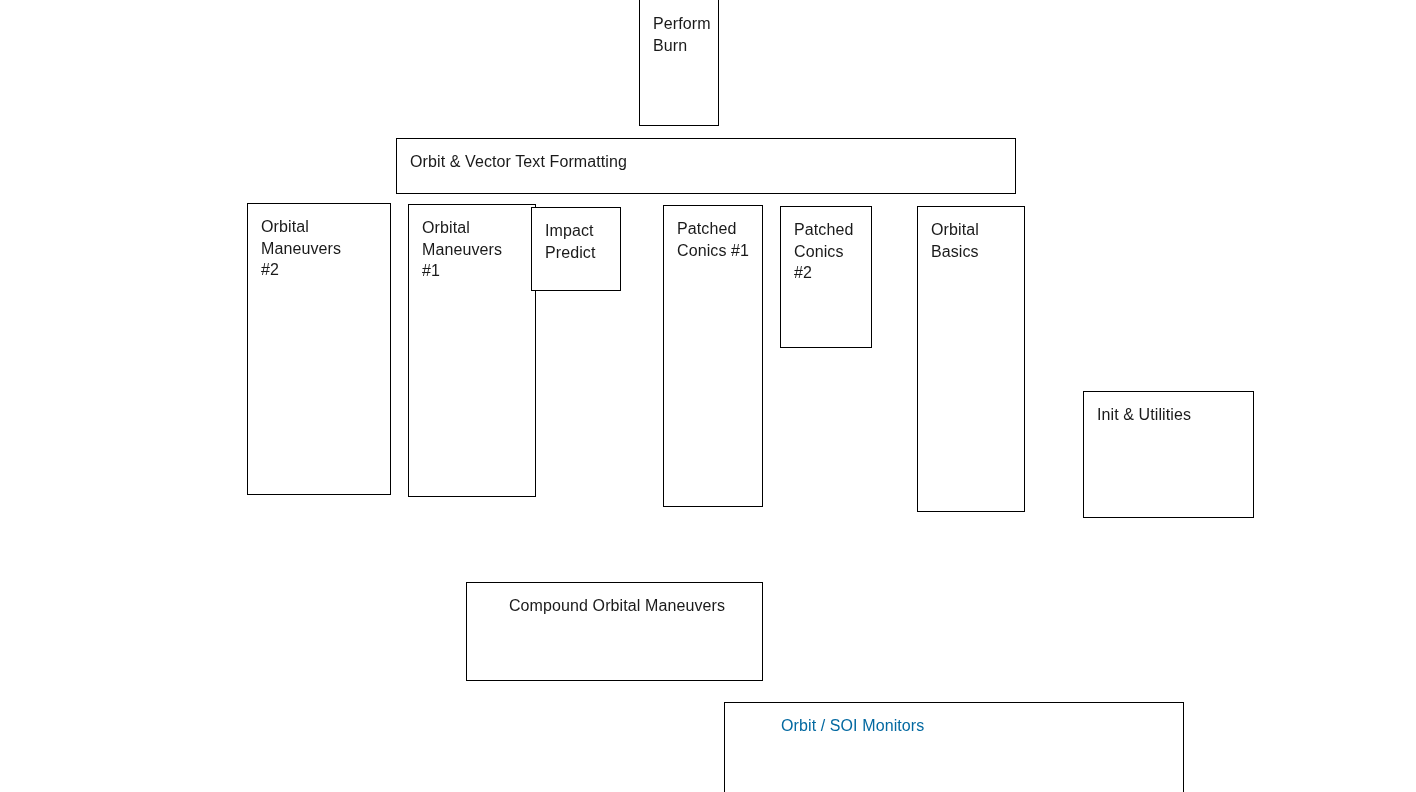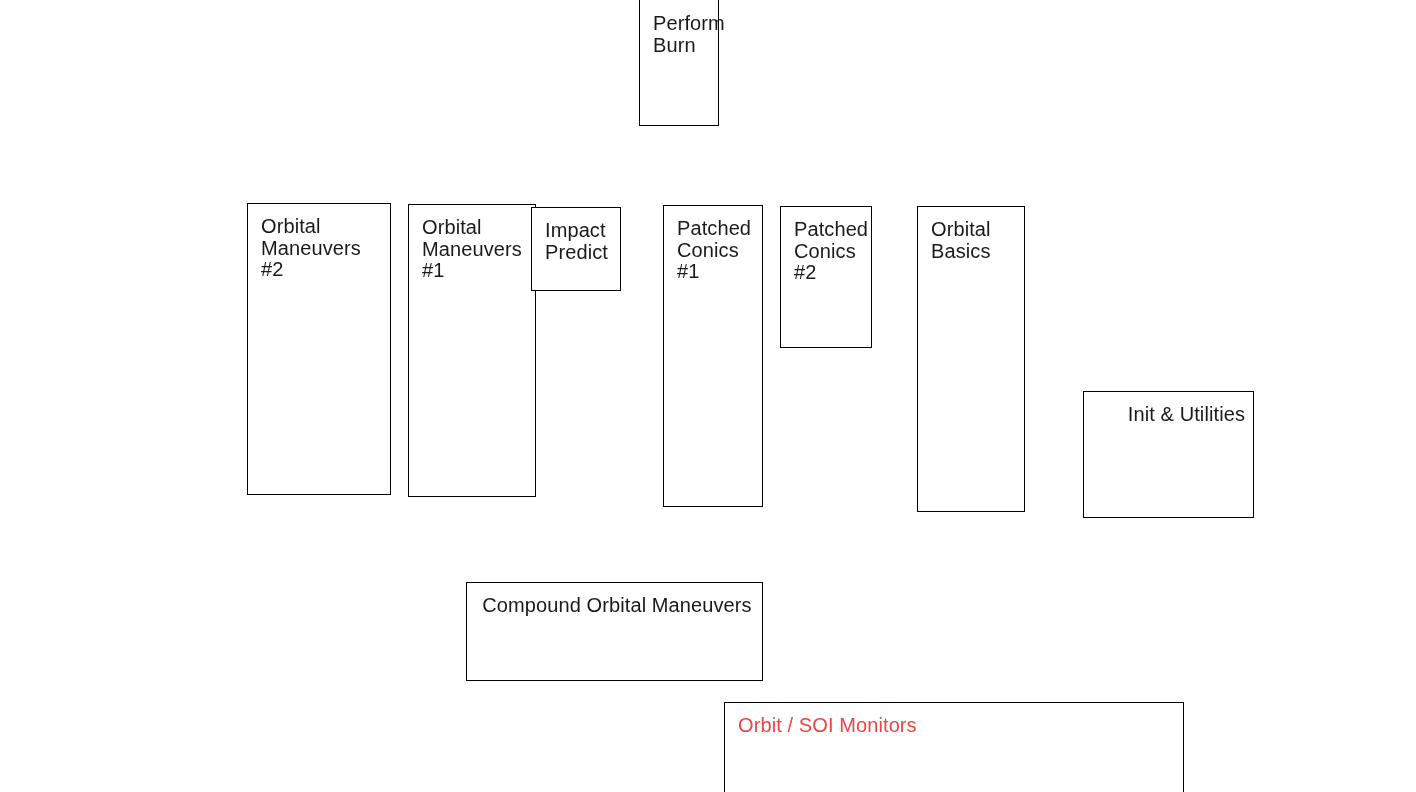--- a/index.html
+++ b/index.html
@@ -24,34 +24,37 @@
     box-sizing: border-box;
     background: #ffffff;
     border: 1px solid #000000;
   }
   .block-label {
     position: absolute;
     left: 13px;
     top: 12px;
     right: 8px;
     font-family: "Liberation Sans", sans-serif;
-    font-size: 20px;
+    font-size: 16px;
     line-height: 21.5px;
     color: #1a1a1a;
     white-space: pre-line;
     letter-spacing: 0.1px;
   }
 </style>
 </head>
 <body>
 
 <div id="canvas" style="width: 1416px; height: 792px; background: rgb(255, 255, 255);">
     <div class="block" style="left: 639px; top: -10px; width: 80px; height: 136px; border-color: rgb(0, 0, 0);">
       <div class="block-label" style="color: rgb(26, 26, 26); top: 22px;">Perform
 Burn</div>
+    </div>
+    <div class="block" style="left: 396px; top: 138px; width: 620px; height: 56px; border-color: rgb(0, 0, 0);">
+      <div class="block-label" style="color: rgb(26, 26, 26);">Orbit &amp; Vector Text Formatting</div>
     </div>
     <div class="block" style="left: 247px; top: 203px; width: 144px; height: 292px; border-color: rgb(0, 0, 0);">
       <div class="block-label" style="color: rgb(26, 26, 26);">Orbital
 Maneuvers
 #2</div>
     </div>
     <div class="block" style="left: 408px; top: 204px; width: 128px; height: 293px; border-color: rgb(0, 0, 0);">
       <div class="block-label" style="color: rgb(26, 26, 26);">Orbital
 Maneuvers
 #1</div>
@@ -67,21 +70,21 @@
     <div class="block" style="left: 780px; top: 206px; width: 92px; height: 142px; border-color: rgb(0, 0, 0);">
       <div class="block-label" style="color: rgb(26, 26, 26);">Patched
 Conics
 #2</div>
     </div>
     <div class="block" style="left: 917px; top: 206px; width: 108px; height: 306px; border-color: rgb(0, 0, 0);">
       <div class="block-label" style="color: rgb(26, 26, 26);">Orbital
 Basics</div>
     </div>
     <div class="block" style="left: 1083px; top: 391px; width: 171px; height: 127px; border-color: rgb(0, 0, 0);">
-      <div class="block-label" style="color: rgb(26, 26, 26); text-align: right;">Init &amp; Utilities</div>
+      <div class="block-label" style="color: rgb(26, 26, 26);">Init &amp; Utilities</div>
     </div>
     <div class="block" style="left: 466px; top: 582px; width: 297px; height: 99px; border-color: rgb(0, 0, 0); text-align: center;">
       <div class="block-label" style="color: rgb(26, 26, 26);">Compound Orbital Maneuvers</div>
     </div>
     <div class="block" style="left: 724px; top: 702px; width: 460px; height: 96px; border-color: rgb(0, 0, 0);">
-      <div class="block-label" style="color: #ef4444;">Orbit / SOI Monitors</div>
+      <div class="block-label" style="color: #0369a1; margin-left: 43px;">Orbit / SOI Monitors</div>
     </div>
   </div>
 
 </body></html>

